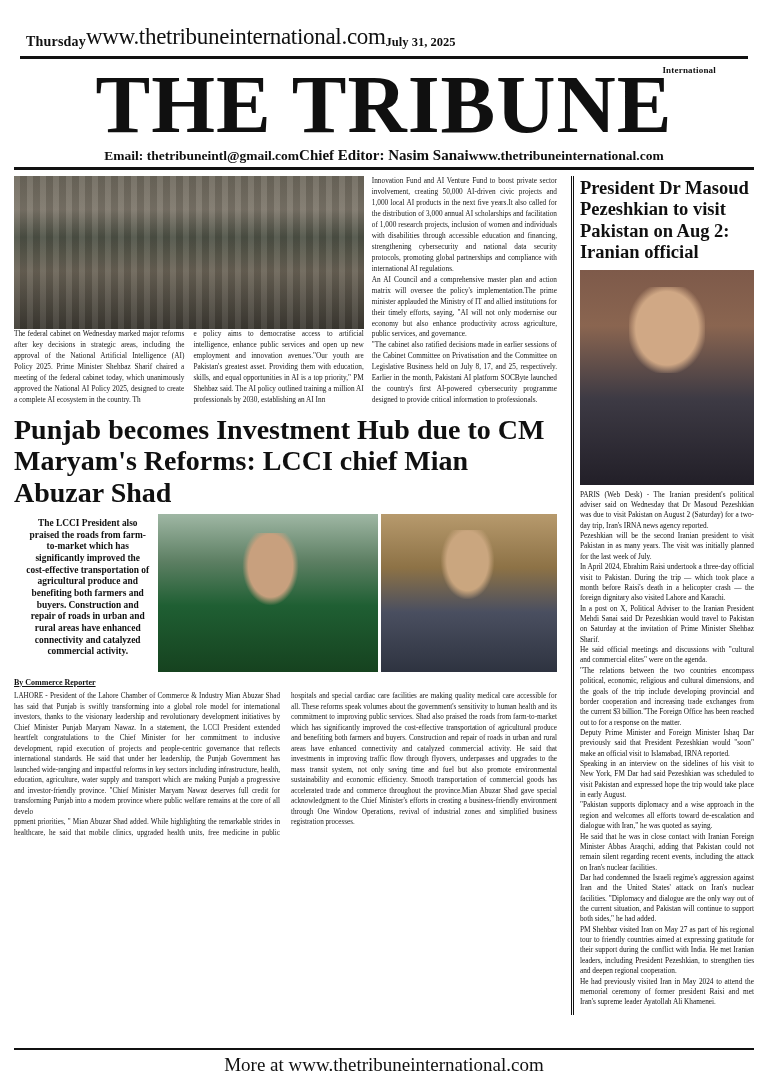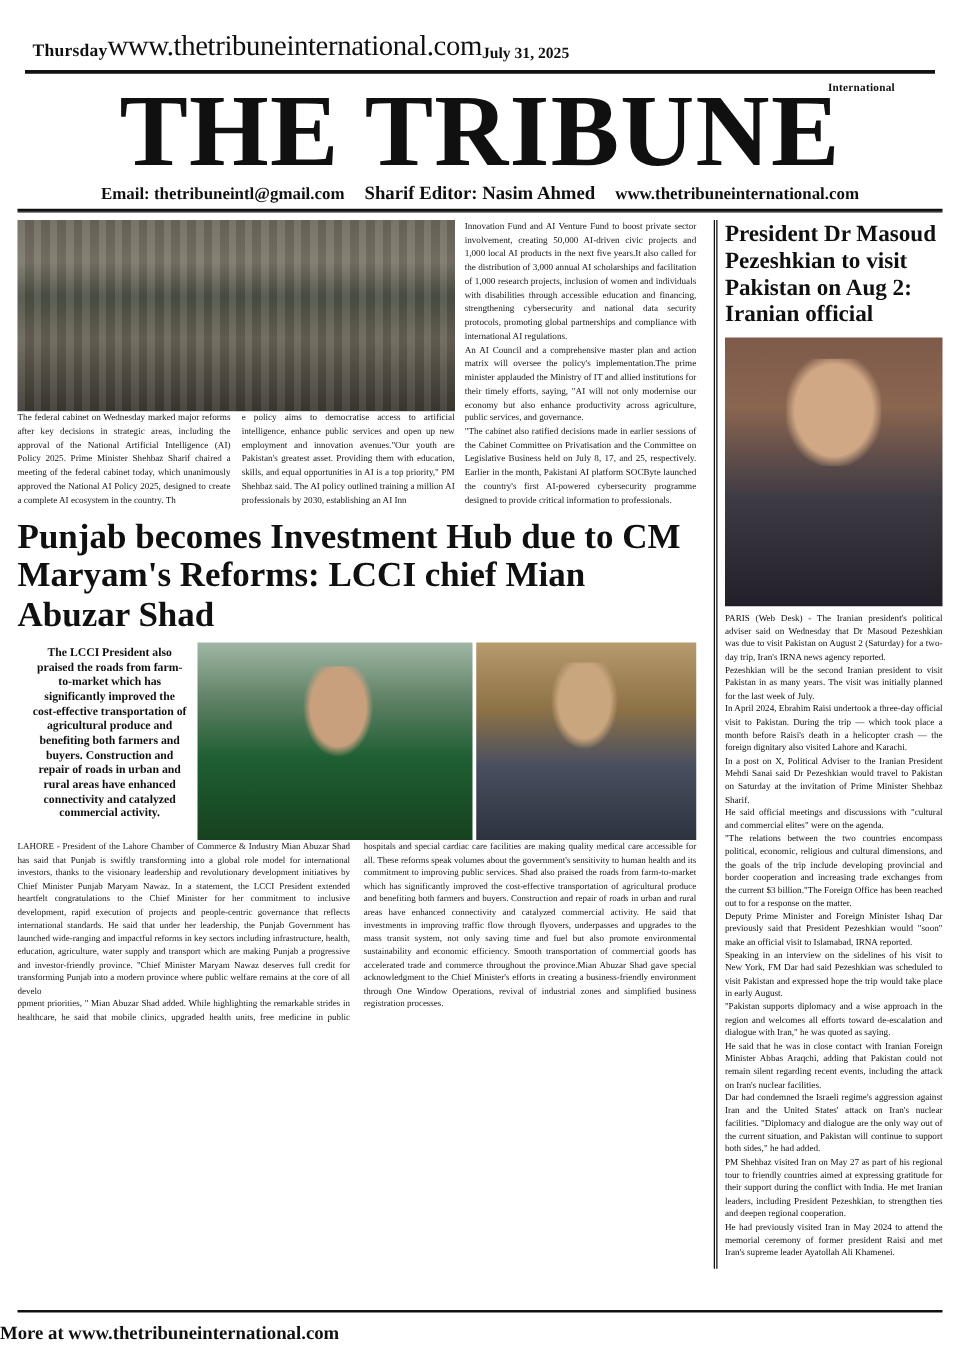--- a/index.html
+++ b/index.html
@@ -27,21 +27,21 @@
   .masthead { position:relative; text-align:center; padding:6px 0 0 0; }
   .masthead .title {
     font-size:82px; line-height:.98; font-weight:700; letter-spacing:1px;
     font-family:"Liberation Serif", serif;
   }
   .masthead .intl {
     position:absolute; right:38px; top:6px;
     font-size:9px; font-weight:600; letter-spacing:.2px;
   }
   .masthead-foot {
-    display:flex; align-items:baseline; justify-content:center; gap:16px;
+    display:flex; align-items:baseline; justify-content:center; 
     padding:2px 0 3px 0;
   }
   .masthead-foot .email { font-size:13.5px; font-weight:600; }
   .masthead-foot .editor { font-size:15px; font-weight:700; }
   .masthead-foot .web { font-size:13.5px; font-weight:600; }
   .rule-double { border-top:2.5px solid #111; border-bottom:1px solid #111; height:3px; margin:0 0 0 0; }
 
   
   .content { display:flex; gap:0; margin-top:6px; }
   .left-col { width:551px; padding-right:8px; }
@@ -83,22 +83,22 @@
   .byline {
     font-size:8px; font-weight:700; text-decoration:underline; margin:6px 0 4px 0;
   }
 
   
   h2.rhl { font-size:18.5px; line-height:1.14; font-weight:700; margin:2px 0 7px 0; }
   .rphoto { width:100%; height:215px; }
   .rbody { font-size:7.3px; line-height:1.42; text-align:justify; }
 
   .footer {
-    position:absolute; left:0; right:0; bottom:10px; 
-    font-size:15px; font-weight:700;
+    position:absolute; left:0; right:0; bottom:10px; text-align:center;
+    font-size:19px; font-weight:400;
   }
   .rule-foot { position:absolute; left:14px; right:14px; bottom:36px; height:2px; background:#111; }
 
   
   .ph-cabinet { background:
       linear-gradient(180deg,#6f6a5e 0%,#7d766a 22%,#4e5246 40%,#6b6457 62%,#3d3a33 100%);}
   .ph-cabinet:after{content:"";position:absolute;inset:0;
       background:repeating-linear-gradient(90deg,rgba(255,255,255,.07) 0 6px,rgba(0,0,0,.09) 6px 13px);}
   .ph-maryam { background:linear-gradient(180deg,#9fb7a4 0%,#5d7f63 30%,#1f5f33 58%,#16421f 100%); }
   .ph-maryam:after{content:"";position:absolute;left:38%;top:12%;width:26%;height:46%;
@@ -121,21 +121,21 @@
     <div class="date">July 31, 2025</div>
   </div>
   <div class="rule-thick"></div>
 
   <div class="masthead">
     <div class="intl">International</div>
     <div class="title">THE TRIBUNE</div>
   </div>
   <div class="masthead-foot">
     <span class="email">Email: thetribuneintl@gmail.com</span>
-    <span class="editor">Sharif Editor: Nasim Ahmed</span>
+    <span class="editor">Chief Editor: Nasim Sanai</span>
     <span class="web">www.thetribuneinternational.com</span>
   </div>
   <div class="rule-double"></div>
 
   <div class="content">
 
     <div class="left-col">
 
       <div>
 
@@ -161,20 +161,21 @@
         <div class="a2-top">
           <div class="a2-blurb">The LCCI President also praised the roads from farm-to-market which has significantly improved the cost-effective transportation of agricultural produce and benefiting both farmers and buyers. Construction and repair of roads in urban and rural areas have enhanced connectivity and catalyzed commercial activity.</div>
           <div class="a2-photos">
             <div class="photo-row">
               <div class="photo ph-maryam" style="flex:1.25;"></div>
               <div class="photo ph-shad" style="flex:1;"></div>
             </div>
           </div>
         </div>
 
+        <div class="byline">By Commerce Reporter</div>
 
         <div class="cols2" style="column-gap:11px;">
           <p class="body-txt tight">LAHORE - President of the Lahore Chamber of Commerce &amp; Industry Mian Abuzar Shad has said that Punjab is swiftly transforming into a global role model for international investors, thanks to the visionary leadership and revolutionary development initiatives by Chief Minister Punjab Maryam Nawaz. In a statement, the LCCI President extended heartfelt congratulations to the Chief Minister for her commitment to inclusive development, rapid execution of projects and people-centric governance that reflects international standards. He said that under her leadership, the Punjab Government has launched wide-ranging and impactful reforms in key sectors including infrastructure, health, education, agriculture, water supply and transport which are making Punjab a progressive and investor-friendly province. "Chief Minister Maryam Nawaz deserves full credit for transforming Punjab into a modern province where public welfare remains at the core of all develo</p>
           <p class="body-txt tight">ppment priorities, " Mian Abuzar Shad added. While highlighting the remarkable strides in healthcare, he said that mobile clinics, upgraded health units, free medicine in public hospitals and special cardiac care facilities are making quality medical care accessible for all. These reforms speak volumes about the government's sensitivity to human health and its commitment to improving public services. Shad also praised the roads from farm-to-market which has significantly improved the cost-effective transportation of agricultural produce and benefiting both farmers and buyers. Construction and repair of roads in urban and rural areas have enhanced connectivity and catalyzed commercial activity. He said that investments in improving traffic flow through flyovers, underpasses and upgrades to the mass transit system, not only saving time and fuel but also promote environmental sustainability and economic efficiency. Smooth transportation of commercial goods has accelerated trade and commerce throughout the province.Mian Abuzar Shad gave special acknowledgment to the Chief Minister's efforts in creating a business-friendly environment through One Window Operations, revival of industrial zones and simplified business registration processes.</p>
         </div>
       </div>
     </div>
 
     <div class="vsep"></div>
 

